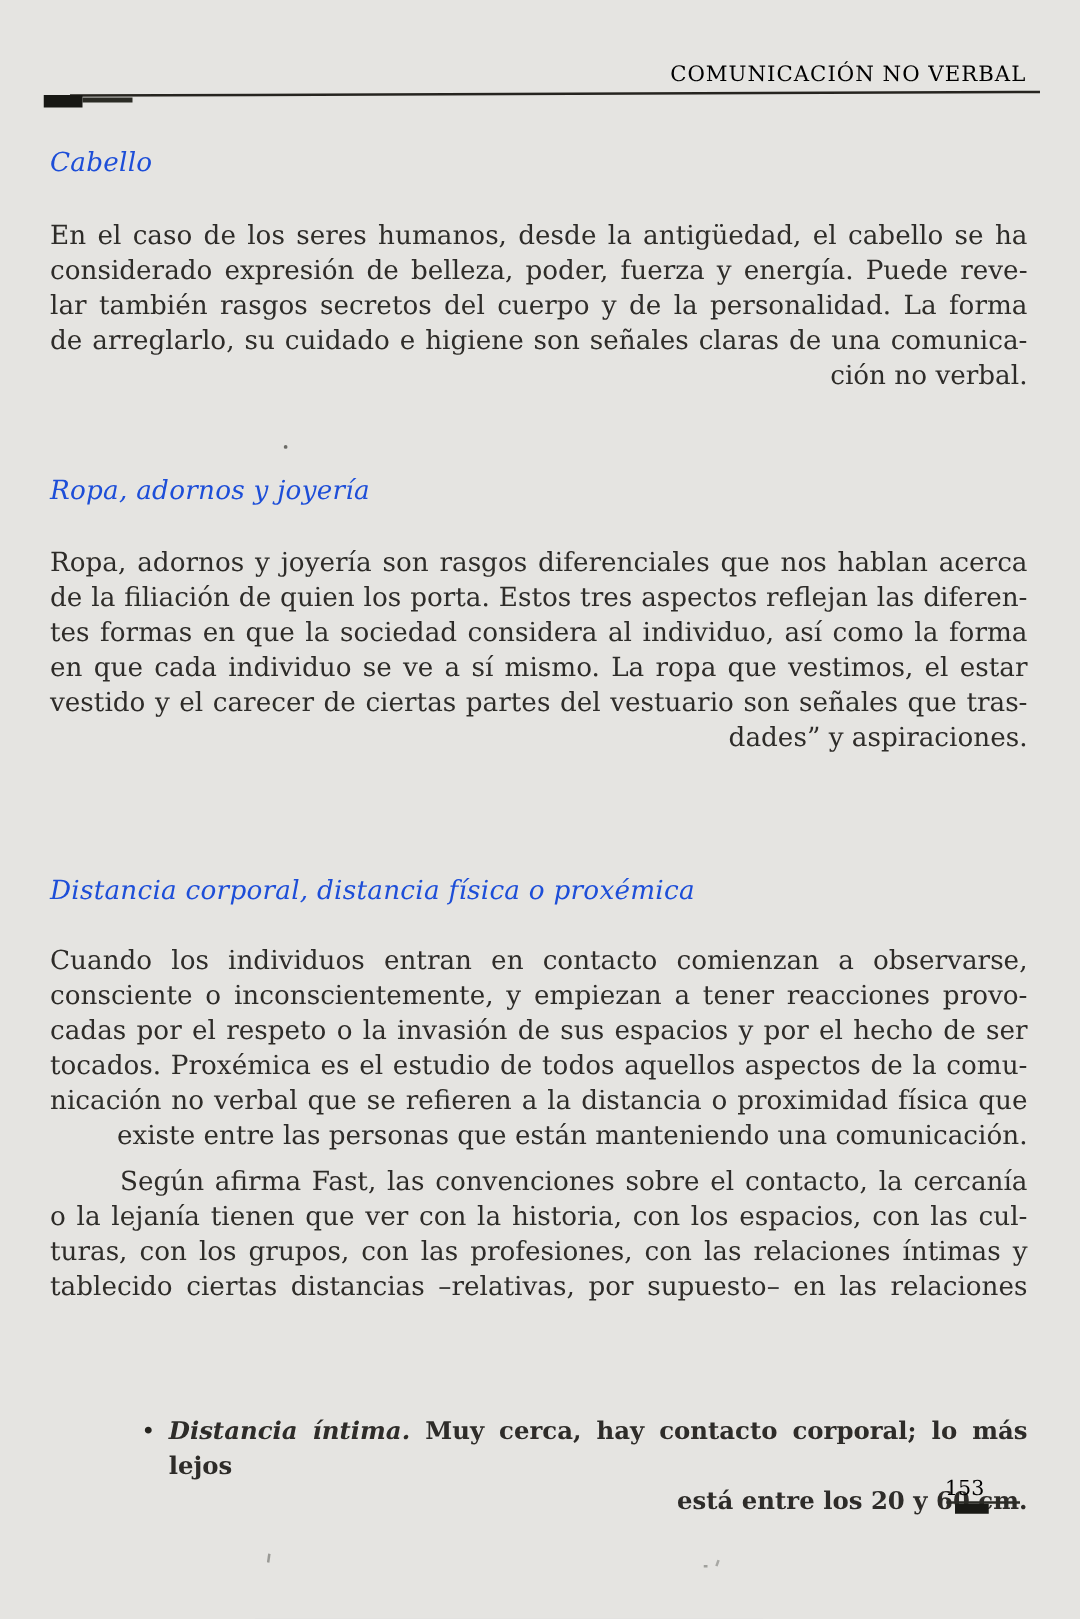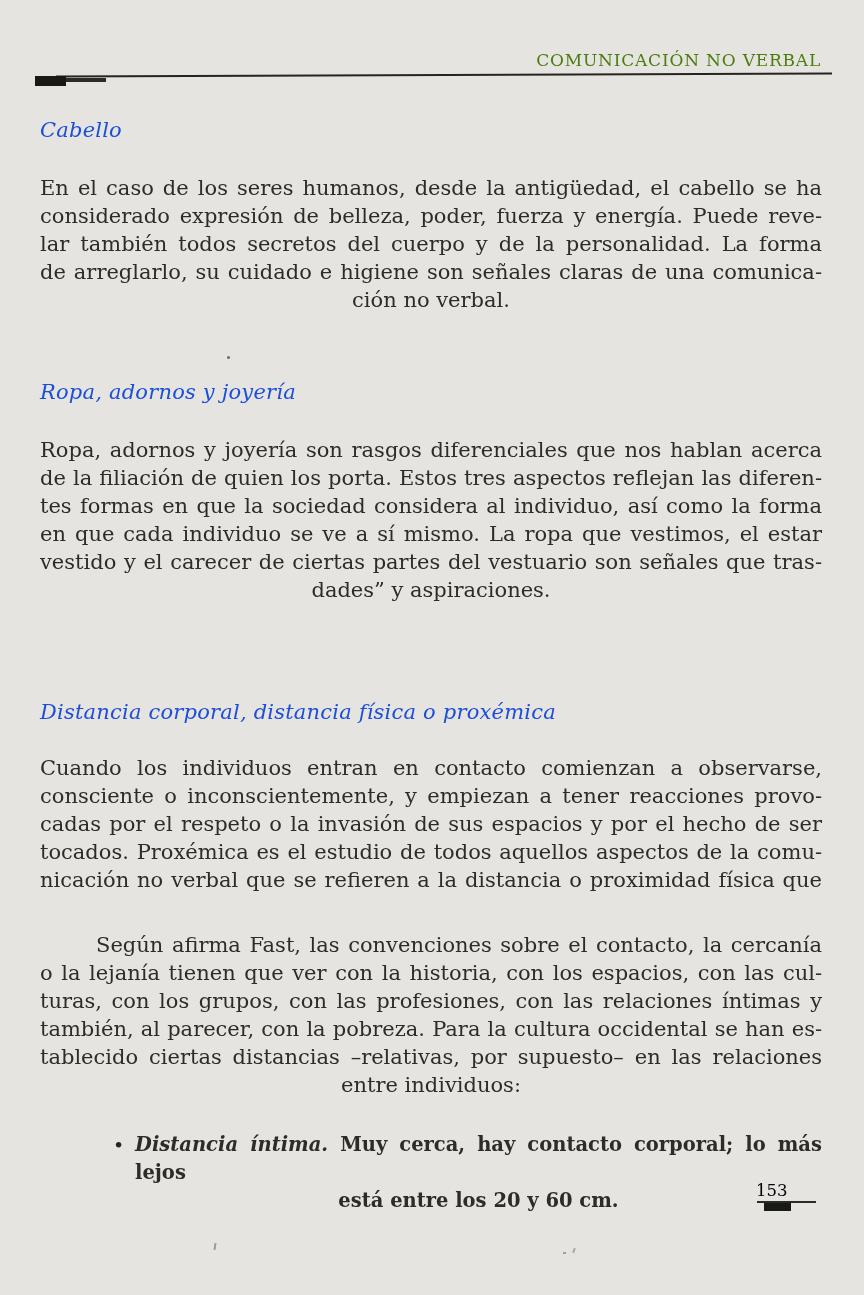--- a/index.html
+++ b/index.html
@@ -12,21 +12,21 @@
     font-family: "DejaVu Serif", "Liberation Serif", serif;
     color: #2e2c29;
     overflow: hidden;
   }
   .running-head {
     position: absolute;
     top: 50px;
     right: 43px;
     font-size: 17px;
     letter-spacing: 0.8px;
-    color: #4d7c0f;
+    color: #000000;
   }
   .head-rule {
     position: absolute;
     left: 56px;
     top: 74px;
     width: 776px;
     height: 2px;
     background: #26241f;
     transform: rotate(-0.22deg);
   }
@@ -57,21 +57,21 @@
     color: #1d4ed8;
     letter-spacing: 0.2px;
   }
   .para {
     position: absolute;
     left: 40px;
     width: 782px;
     font-size: 21px;
     line-height: 28px;
   }
-  .line { text-align: center; }
+  .line { text-align: right; }
   .line.j { text-align: justify; text-align-last: justify; }
   .indent-first .line:first-child { text-indent: 56px; }
   .bullet-marker {
     position: absolute;
     left: 113px;
     top: 1131px;
     font-size: 19px;
     line-height: 28px;
     color: #26241f;
   }
@@ -122,21 +122,21 @@
 
   <div class="running-head">COMUNICACIÓN NO VERBAL</div>
   <div class="head-rule"></div>
   <div class="head-bar"></div>
   <div class="head-bar-tail"></div>
 
   <h2 class="sec-heading" style="top:116px">Cabello</h2>
   <div class="para" style="top:174px">
     <div class="line j">En el caso de los seres humanos, desde la antigüedad, el cabello se ha</div>
     <div class="line j">considerado expresión de belleza, poder, fuerza y energía. Puede reve-</div>
-    <div class="line j">lar también todos secretos del cuerpo y de la personalidad. La forma</div>
+    <div class="line j">lar también rasgos secretos del cuerpo y de la personalidad. La forma</div>
     <div class="line j">de arreglarlo, su cuidado e higiene son señales claras de una comunica-</div>
     <div class="line">ción no verbal.</div>
   </div>
 
   <div class="artifact dot1"></div>
 
   <h2 class="sec-heading" style="top:378px">Ropa, adornos y joyería</h2>
   <div class="para" style="top:436px">
     <div class="line j">Ropa, adornos y joyería son rasgos diferenciales que nos hablan acerca</div>
     <div class="line j">de la filiación de quien los porta. Estos tres aspectos reflejan las diferen-</div>
@@ -146,28 +146,27 @@
     <div class="line">dades” y aspiraciones.</div>
   </div>
 
   <h2 class="sec-heading" style="top:698px">Distancia corporal, distancia física o proxémica</h2>
   <div class="para" style="top:754px">
     <div class="line j">Cuando los individuos entran en contacto comienzan a observarse,</div>
     <div class="line j">consciente o inconscientemente, y empiezan a tener reacciones provo-</div>
     <div class="line j">cadas por el respeto o la invasión de sus espacios y por el hecho de ser</div>
     <div class="line j">tocados. Proxémica es el estudio de todos aquellos aspectos de la comu-</div>
     <div class="line j">nicación no verbal que se refieren a la distancia o proximidad física que</div>
+    <div class="line">existe entre las personas que están manteniendo una comunicación.</div>
   </div>
   <div class="para indent-first" style="top:931px">
     <div class="line j">Según afirma Fast, las convenciones sobre el contacto, la cercanía</div>
     <div class="line j">o la lejanía tienen que ver con la historia, con los espacios, con las cul-</div>
     <div class="line j">turas, con los grupos, con las profesiones, con las relaciones íntimas y</div>
-    <div class="line j">también, al parecer, con la pobreza. Para la cultura occidental se han es-</div>
     <div class="line j">tablecido ciertas distancias –relativas, por supuesto– en las relaciones</div>
-    <div class="line">entre individuos:</div>
   </div>
 
   <span class="bullet-marker">•</span>
   <div class="bullet-text">
     <div class="line j"><i>Distancia íntima.</i><span> Muy cerca, hay contacto corporal; lo más lejos</span></div>
     <div class="line">está entre los 20 y 60 cm.</div>
   </div>
 
   <div class="page-number">153</div>
   <div class="foot-rule"></div>

